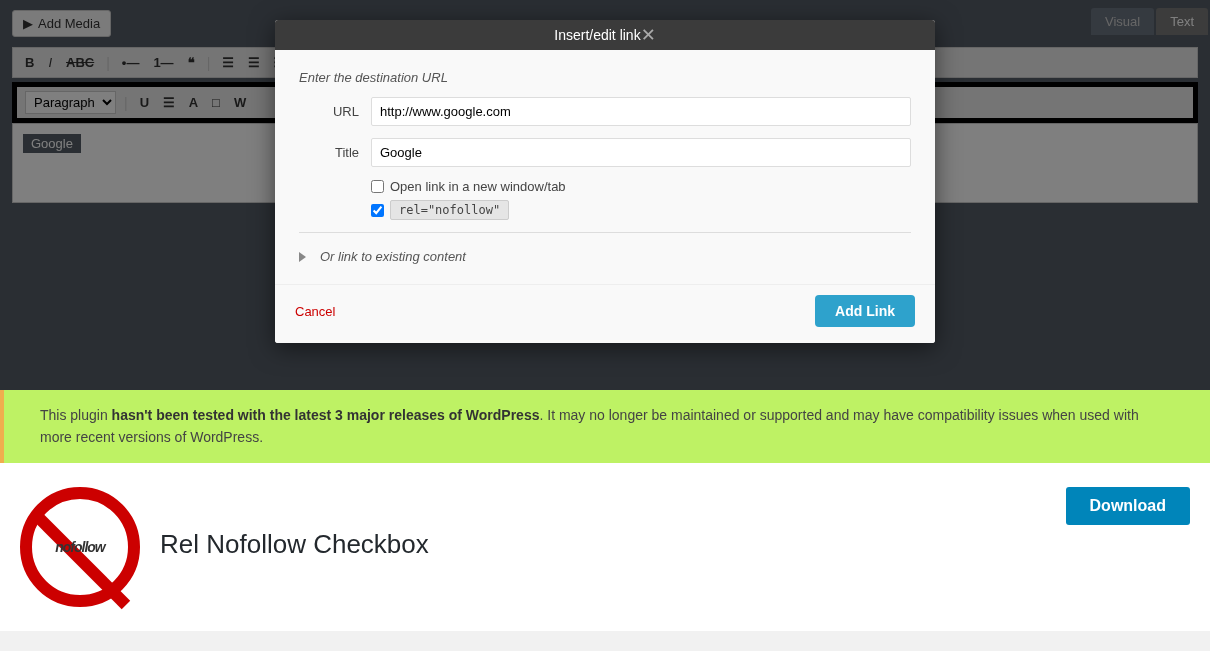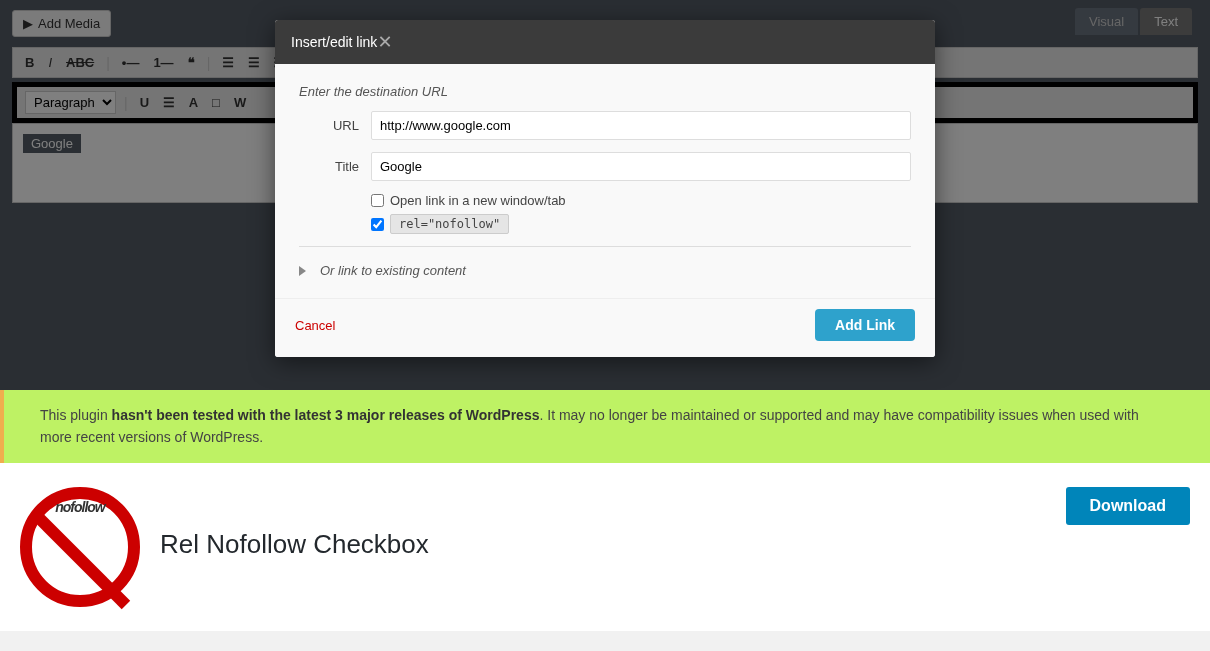--- a/index.html
+++ b/index.html
@@ -29,21 +29,21 @@
       color: #333;
       cursor: pointer;
       display: flex;
       align-items: center;
       gap: 5px;
     }
 
     .visual-text-tabs {
       position: absolute;
       top: 8px;
-      right: 18px;
+      right: 2px;
       display: flex;
       gap: 2px;
       align-items: flex-end;
     }
 
     .tab-btn {
       background: #6b7480;
       border: none;
       color: #ccc;
       padding: 6px 14px;
@@ -130,23 +130,23 @@
       background: #fff;
       width: 660px;
       border-radius: 3px;
       overflow: hidden;
       box-shadow: 0 5px 25px rgba(0,0,0,0.5);
     }
 
     .modal-header {
       background: #3b3b3b;
       color: #fff;
-      padding: 13px 16px;
-      display: flex;
-      justify-content: flex-start;
+      padding: 6px 16px;
+      display: flex;
+      justify-content: center;
       align-items: center;
       font-size: 14px;
     }
 
     .modal-close {
       background: none;
       border: none;
       color: #aaa;
       font-size: 18px;
       cursor: pointer;
@@ -293,21 +293,21 @@
     }
 
     
     .no-sign {
       width: 120px;
       height: 120px;
       border-radius: 50%;
       border: 12px solid #cc0000;
       position: relative;
       display: flex;
-      align-items: flex-start;
+      align-items: center;
       justify-content: center;
       background: #fff;
     }
 
     .no-sign::after {
       content: '';
       position: absolute;
       width: 12px;
       height: 130px;
       background: #cc0000;

